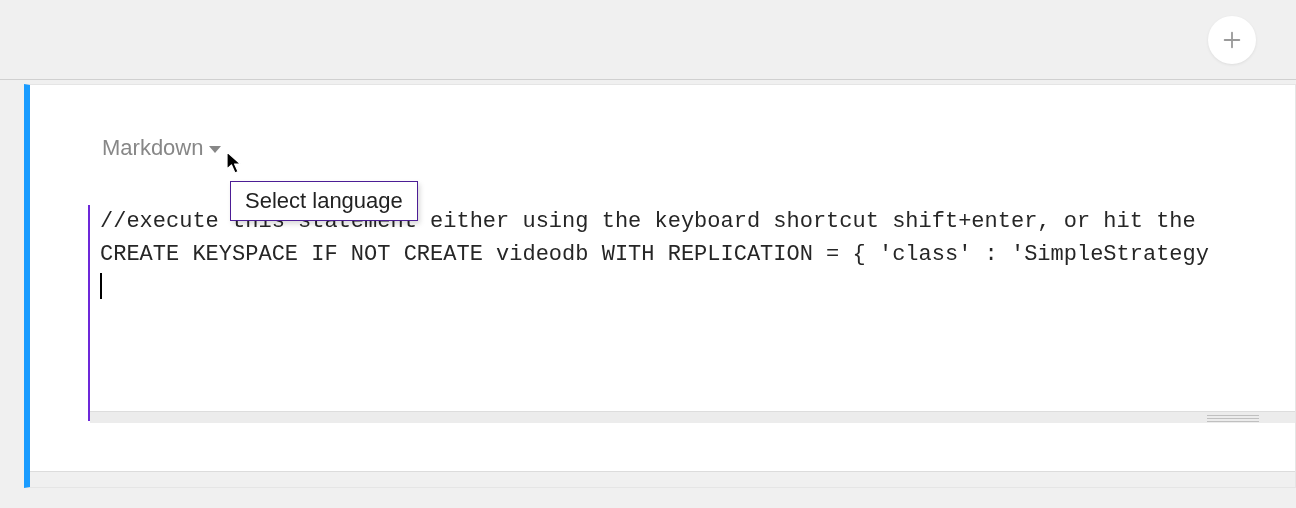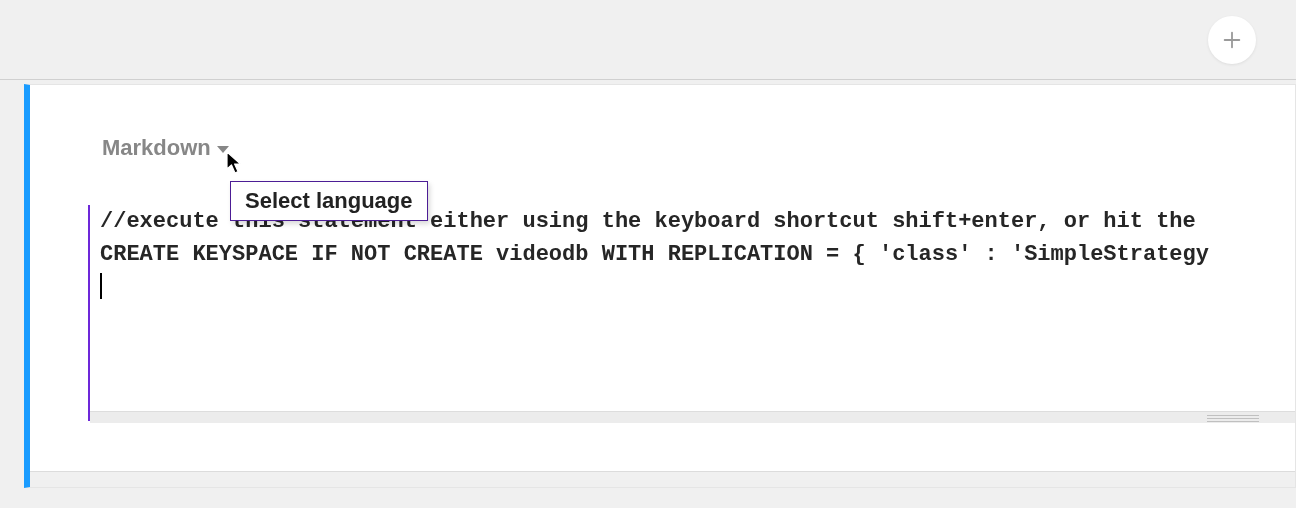--- a/index.html
+++ b/index.html
@@ -46,21 +46,20 @@
       bottom: 20px;
     }
 
     .cell {
       position: relative;
       background: #fff;
       border: 1px solid #e5e5e5;
       border-left: 6px solid #1a9cff;
       height: 100%;
       overflow: hidden;
-      font-weight: bold;
     }
 
     .lang-selector {
       position: absolute;
       top: 50px;
       left: 72px;
       display: flex;
       align-items: center;
       gap: 6px;
       color: #878787;

